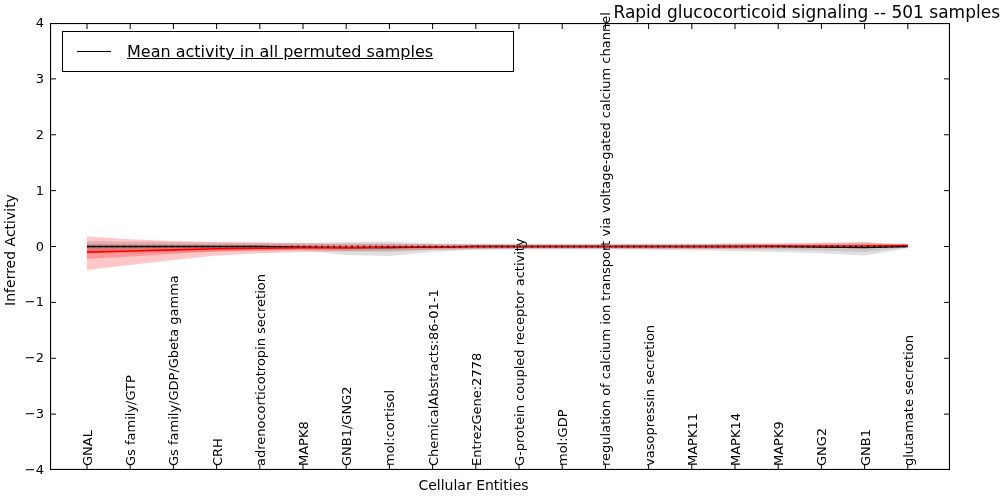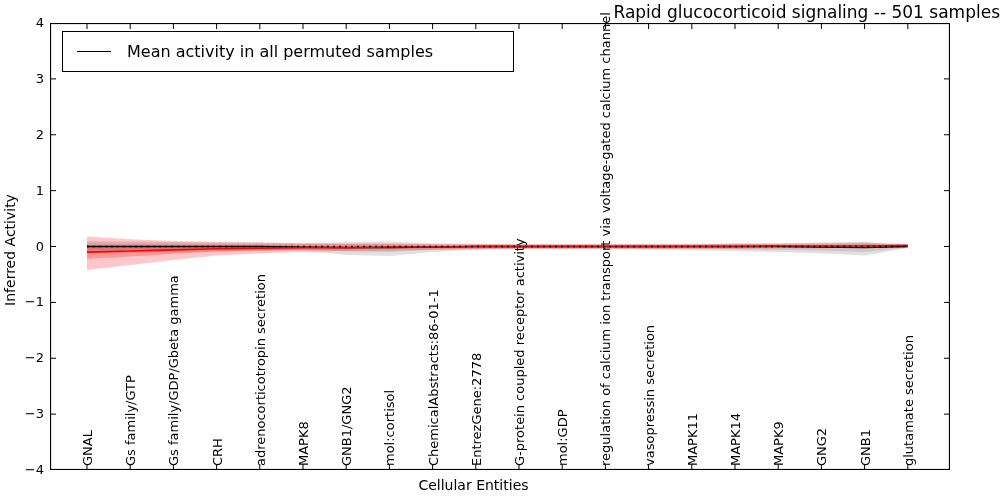--- a/index.html
+++ b/index.html
@@ -29,21 +29,21 @@
     position:absolute;white-space:nowrap;font-size:13px;line-height:15px;height:15px;
     transform:rotate(-90deg);transform-origin:0 100%;
   }
   #legend{
     position:absolute;left:62px;top:31px;width:452px;
     background:#ffffff;border:1.5px solid #000;box-sizing:border-box;
     padding:5px 0 6px 0;
   }
   .legend-row{display:flex;align-items:center;height:28px;}
   .legend-line{display:inline-block;width:34px;height:0;margin-left:14px;flex:none;}
-  .legend-text{margin-left:16px;font-size:16px;white-space:nowrap;}
+  .legend-text{margin-left:16px;font-size:16px;white-space:nowrap;text-decoration:underline;}
 </style>
 </head>
 <body>
 
 <div id="figure">
 
   <div id="plot-area">
     <svg id="plot-svg" width="900" height="447" viewBox="0 0 900 447">
         <polygon points="37,217.9125 80.2,218.47125 123.4,219.03 166.60000000000002,219.58875 209.8,219.58875 253,220.1475 296.20000000000005,219.03 339.40000000000003,218.47125 382.6,220.1475 425.8,220.70625 469,221.265 512.2,221.265 555.4000000000001,221.265 598.6,220.70625 641.8000000000001,220.70625 685,220.1475 728.2,220.1475 771.4000000000001,219.58875 814.6,219.03 857.8000000000001,222.3825 857.8000000000001,225.17625 814.6,232.44 771.4000000000001,230.205 728.2,229.08749999999998 685,227.97 641.8000000000001,227.41125000000002 598.6,226.8525 555.4000000000001,226.29375 512.2,226.29375 469,226.29375 425.8,226.8525 382.6,229.08749999999998 339.40000000000003,232.99875 296.20000000000005,231.88125000000002 253,227.41125000000002 209.8,227.97 166.60000000000002,228.52875 123.4,229.08749999999998 80.2,229.64625 37,230.205" fill="rgba(0,0,0,0.12)" stroke="none"></polygon>
         <polygon points="37,220.1475 80.2,220.70625 123.4,220.70625 166.60000000000002,221.265 209.8,221.265 253,221.265 296.20000000000005,220.70625 339.40000000000003,220.70625 382.6,221.265 425.8,221.82375000000002 469,221.82375000000002 512.2,221.82375000000002 555.4000000000001,221.82375000000002 598.6,221.82375000000002 641.8000000000001,221.82375000000002 685,221.265 728.2,221.265 771.4000000000001,221.265 814.6,220.70625 857.8000000000001,222.94125000000003 857.8000000000001,224.61749999999998 814.6,229.08749999999998 771.4000000000001,227.41125000000002 728.2,226.8525 685,226.29375 641.8000000000001,225.735 598.6,225.735 555.4000000000001,225.17625 512.2,225.17625 469,225.17625 425.8,225.735 382.6,226.8525 339.40000000000003,229.08749999999998 296.20000000000005,228.52875 253,225.735 209.8,226.29375 166.60000000000002,226.29375 123.4,226.8525 80.2,226.8525 37,227.41125000000002" fill="rgba(0,0,0,0.1)" stroke="none"></polygon>

